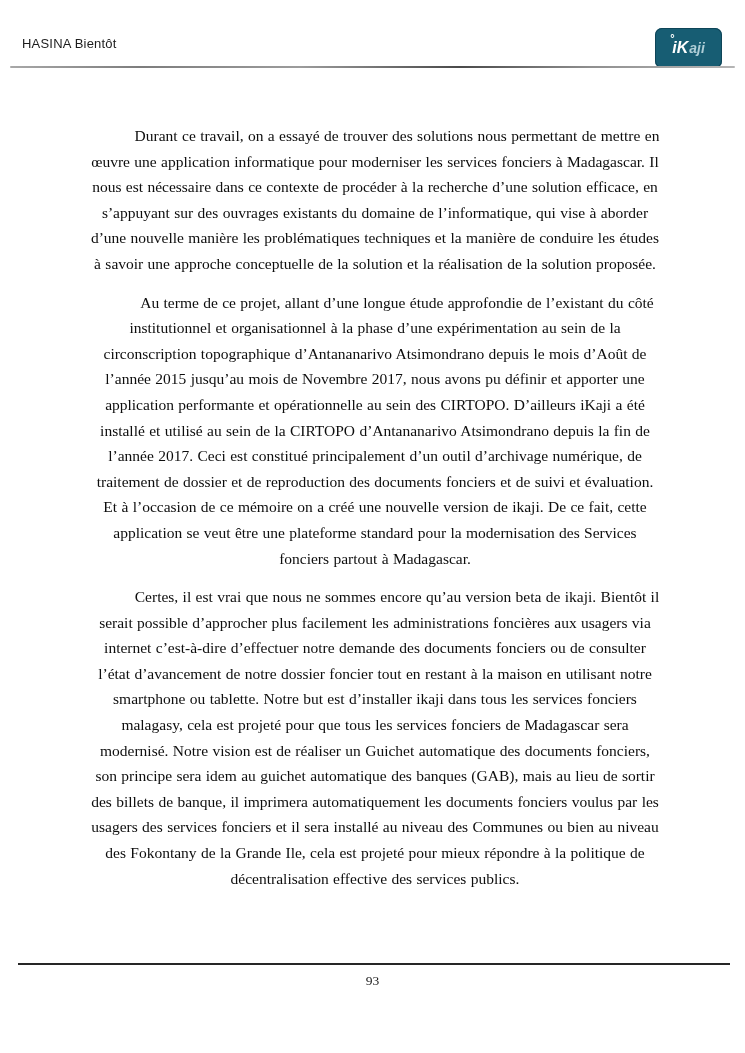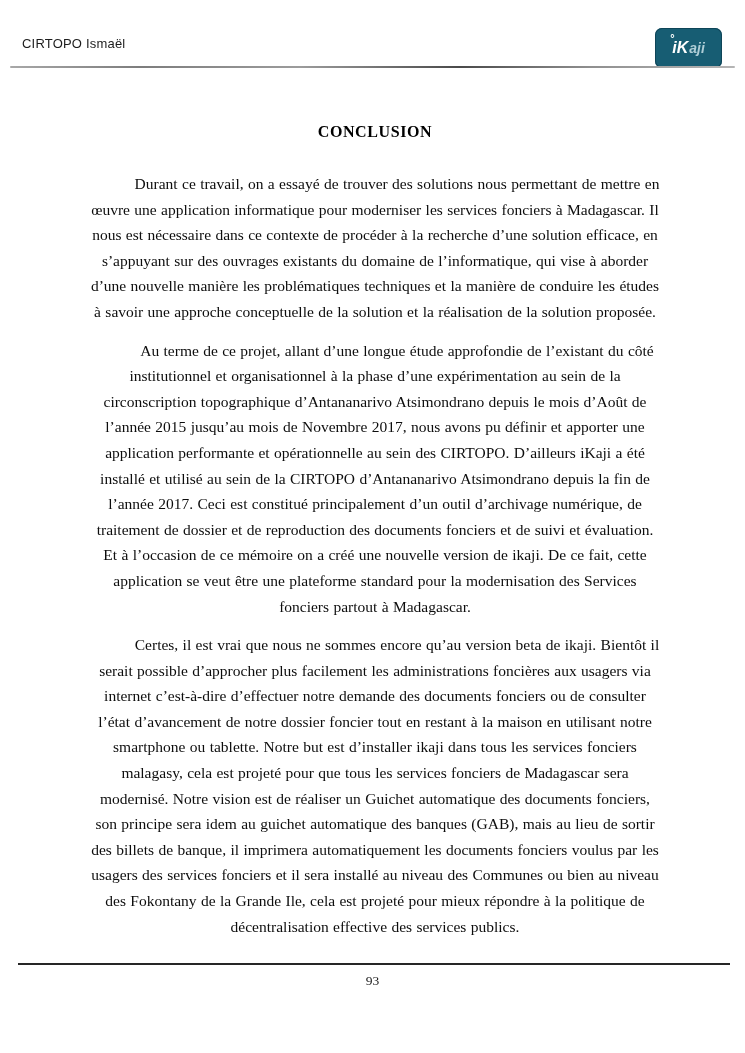--- a/index.html
+++ b/index.html
@@ -118,31 +118,30 @@
     text-align: center;
     font-size: 13.5px;
     color: #1a1a1a;
   }
 </style>
 </head>
 <body>
 
 <div class="page">
 
-  <div class="header-name">CIRTOPO Ismaël</div>
+  <div class="header-name">HASINA Bientôt</div>
 
   <div class="logo">
     <span class="logo-ik">iK</span>
     <span class="logo-aji">aji</span>
   </div>
 
   <div class="header-rule"></div>
 
   <div class="content">
-    <h1 class="doc-title">CONCLUSION</h1>
 
     <p>Durant ce travail, on a essayé de trouver des solutions nous permettant de mettre en œuvre une application informatique pour moderniser les services fonciers à Madagascar. Il nous est nécessaire dans ce contexte de procéder à la recherche d’une solution efficace, en s’appuyant sur des ouvrages existants du domaine de l’informatique, qui vise à aborder d’une nouvelle manière les problématiques techniques et la manière de conduire les études à savoir une approche conceptuelle de la solution et la réalisation de la solution proposée.</p>
 
     <p>Au terme de ce projet, allant d’une longue étude approfondie de l’existant du côté institutionnel et organisationnel à la phase d’une expérimentation au sein de la circonscription topographique d’Antananarivo Atsimondrano depuis le mois d’Août de l’année 2015 jusqu’au mois de Novembre 2017, nous avons pu définir et apporter une application performante et opérationnelle au sein des CIRTOPO. D’ailleurs iKaji a été installé et utilisé au sein de la CIRTOPO d’Antananarivo Atsimondrano depuis la fin de l’année 2017. Ceci est constitué principalement d’un outil d’archivage numérique, de traitement de dossier et de reproduction des documents fonciers et de suivi et évaluation. Et à l’occasion de ce mémoire on a créé une nouvelle version de ikaji. De ce fait, cette application se veut être une plateforme standard pour la modernisation des Services fonciers partout à Madagascar.</p>
 
     <p>Certes, il est vrai que nous ne sommes encore qu’au version beta de ikaji. Bientôt il serait possible d’approcher plus facilement les administrations foncières aux usagers via internet c’est-à-dire d’effectuer notre demande des documents fonciers ou de consulter l’état d’avancement de notre dossier foncier tout en restant à la maison en utilisant notre smartphone ou tablette. Notre but est d’installer ikaji dans tous les services fonciers malagasy, cela est projeté pour que tous les services fonciers de Madagascar sera modernisé. Notre vision est de réaliser un Guichet automatique des documents fonciers, son principe sera idem au guichet automatique des banques (GAB), mais au lieu de sortir des billets de banque, il imprimera automatiquement les documents fonciers voulus par les usagers des services fonciers et il sera installé au niveau des Communes ou bien au niveau des Fokontany de la Grande Ile, cela est projeté pour mieux répondre à la politique de décentralisation effective des services publics.</p>
   </div>
 
   <div class="footer-rule"></div>
   <div class="page-number">93</div>

